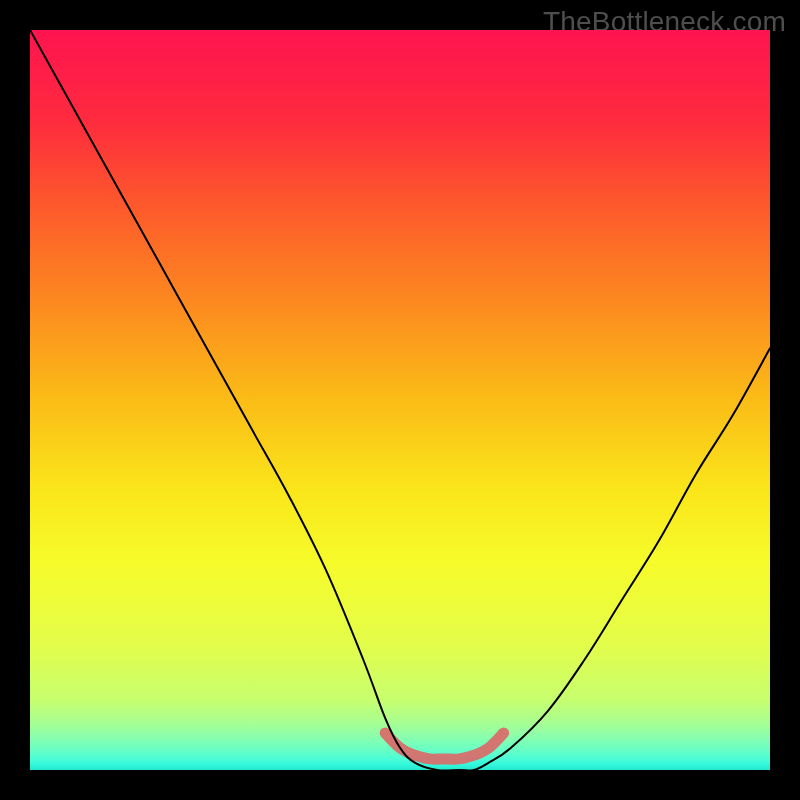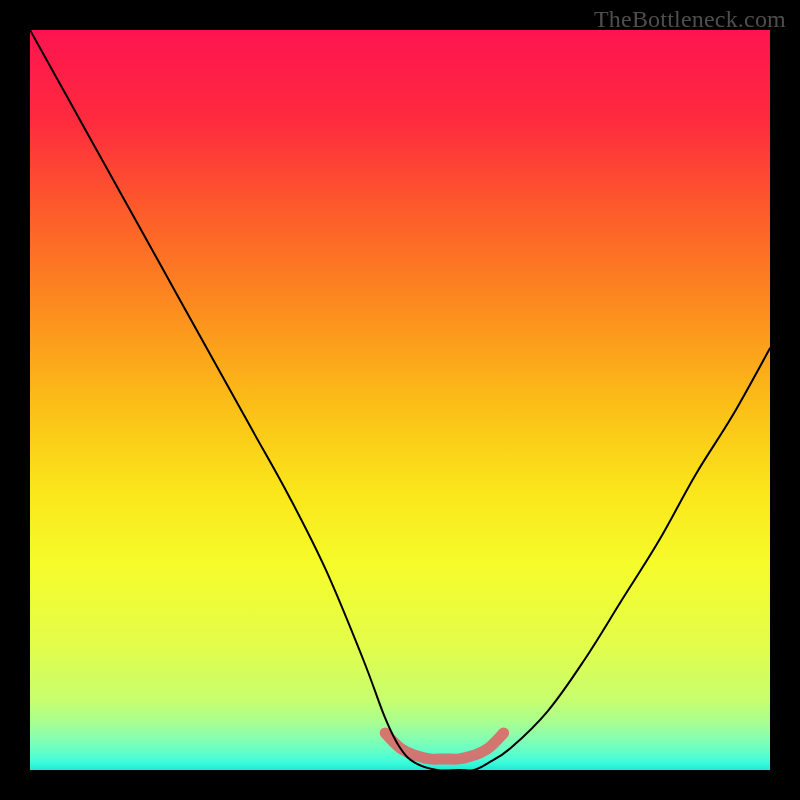--- a/index.html
+++ b/index.html
@@ -22,25 +22,24 @@
     left: 30px;
     top: 30px;
     width: 740px;
     height: 740px;
   }
   .watermark {
     position: absolute;
     top: 6px;
     right: 14px;
     color: #4e4e4e;
-    font-size: 24px;
+    font-size: 28px;
     font-weight: 500;
     letter-spacing: 0.2px;
     user-select: none;
-    font-family: Liberation Serif, serif;
   }
   svg {
     display: block;
   }
 </style>
 </head>
 <body>
 
 <div class="container">
   <div class="watermark">TheBottleneck.com</div>

